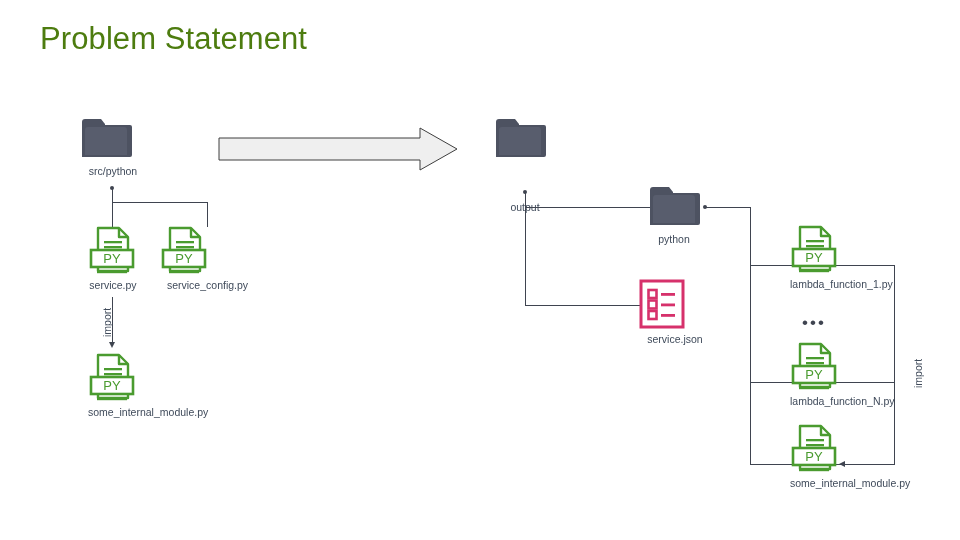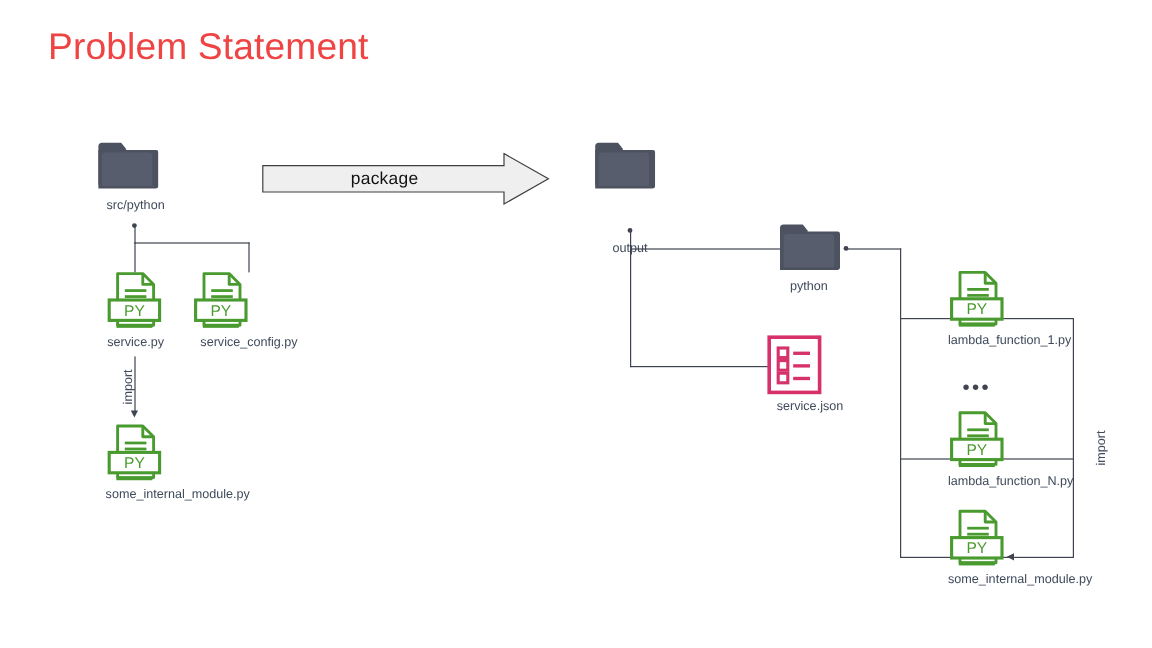--- a/index.html
+++ b/index.html
@@ -24,21 +24,21 @@
     background: #ffffff;
   }
 
   
   .slide-title {
     position: absolute;
     left: 40px;
     top: 20px;
     font-size: 31px;
     line-height: 38px;
-    color: #ef4444;
+    color: #4d7c0f;
     font-weight: 400;
     letter-spacing: 0.1px;
     white-space: nowrap;
   }
 
   
   .node {
     position: absolute;
     display: flex;
     flex-direction: column;
@@ -203,21 +203,20 @@
         <rect x="9" y="45" width="30" height="3.2" fill="#4a9b2f"></rect>
       </svg>
     </span>
     <span class="node-label tight" style="margin-left:0;">some_internal_module.py</span>
   </div>
 
   <div class="block-arrow">
     <svg width="240" height="44" viewBox="0 0 240 44">
       <path d="M1 11 H202 V1 L239 22 L202 43 V33 H1 Z" fill="#efefef" stroke="#3f3f3f" stroke-width="1"></path>
     </svg>
-    <div class="block-arrow-text">package</div>
   </div>
 
   <div class="node" style="left:494px; top:116px; width:62px;gap:36px;">
     <span class="icon-box">
       <svg width="52" height="46" viewBox="0 0 52 46">
         <path d="M2 6 a3 3 0 0 1 3-3 h16 l4 5 h0 v30 h-23 z" fill="#4d5261"></path>
         <path d="M2 9 h48 a2 2 0 0 1 2 2 v28 a2 2 0 0 1 -2 2 h-48 z" fill="#4d5261"></path>
         <path d="M5 14 a3 3 0 0 1 3-3 h36 a3 3 0 0 1 3 3 v25 h-42 z" fill="#585d6d"></path>
       </svg>
     </span>

